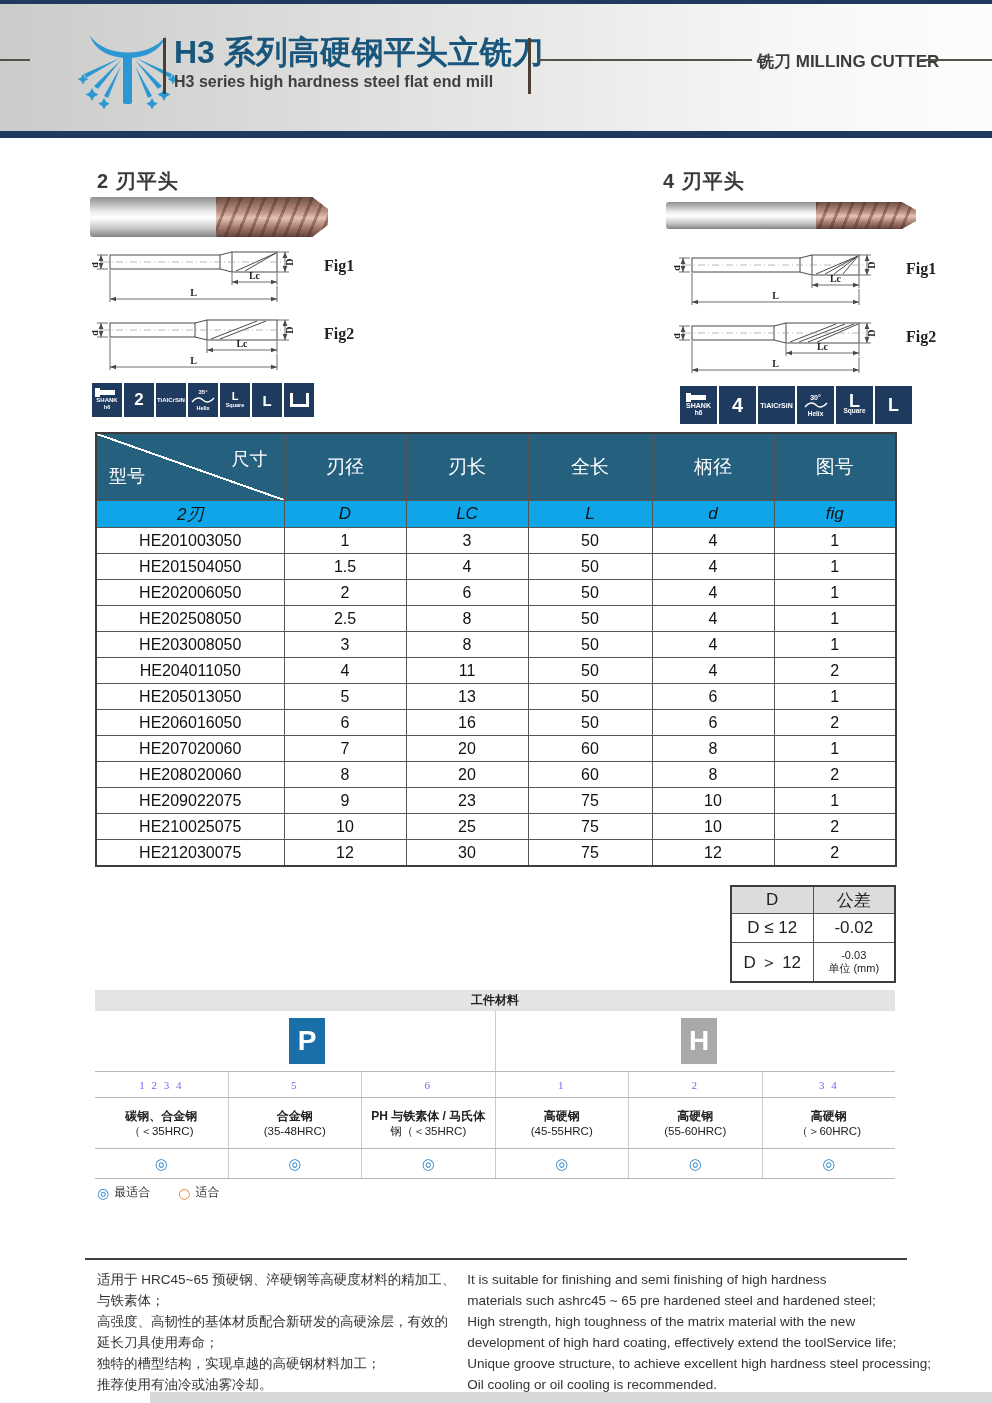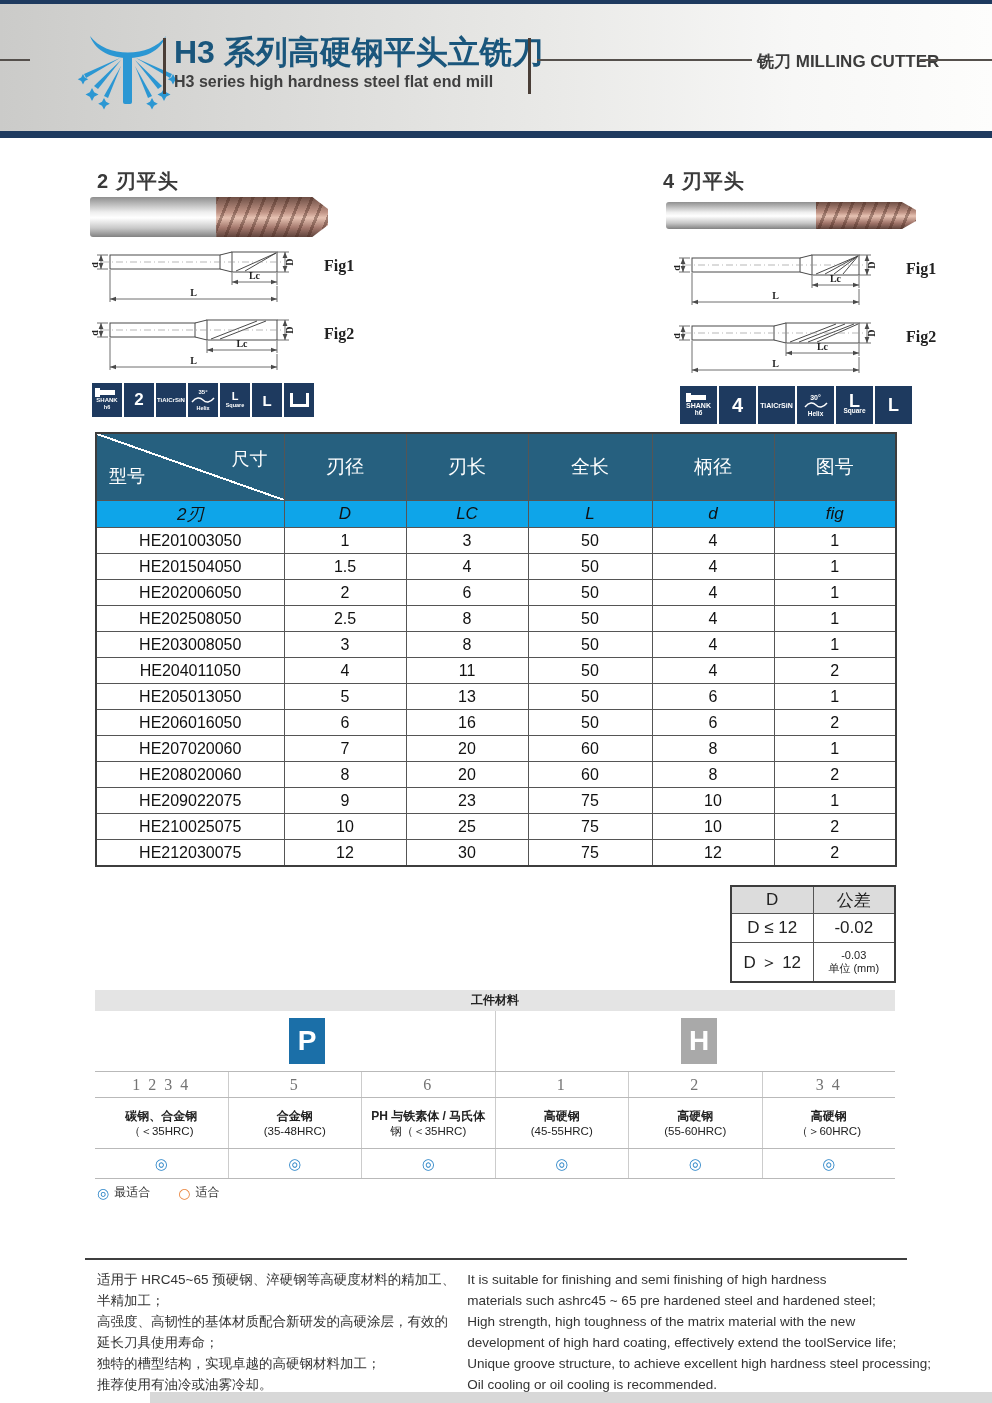--- a/index.html
+++ b/index.html
@@ -78,22 +78,22 @@
         font-size:12px;font-weight:bold;color:#222;}
   .mt-ph{position:relative;height:60px;border-bottom:1px solid #b9b9b9;}
   .mt-ph::after{content:"";position:absolute;left:50%;top:0;bottom:0;width:1px;background:#ccc;}
   .ph-badge{position:absolute;top:7px;width:36px;height:46px;display:flex;align-items:center;
         justify-content:center;color:#fff;font-weight:bold;font-size:28px;}
   .ph-badge.p{left:calc(26.5% - 18px);background:#1B6FA8;}
   .ph-badge.h{left:calc(75.5% - 18px);background:#A9A9A9;}
   .mt-row{display:flex;border-bottom:1px solid #b9b9b9;}
   .mt-cell{flex:1;display:flex;flex-direction:column;align-items:center;justify-content:center;}
   .mt-cell:not(:last-child){border-right:1px solid #ccc;}
-  .mt-numbers .mt-cell{height:25px;font-family:"Liberation Serif",serif;font-size:16px;
-        letter-spacing:2px;color:#737373;}
+  .mt-numbers .mt-cell{height:25px;font-family:"Liberation Serif",serif;font-size:11px;
+        letter-spacing:2px;color:#8b5cf6;}
   .mt-names .mt-cell{height:50px;}
   .mt-name{font-size:12px;font-weight:bold;color:#222;line-height:16px;}
   .mt-range{font-size:11.5px;color:#222;line-height:15px;}
   .mt-inds .mt-cell{height:29px;}
   .sym{font-family:"DejaVu Sans",sans-serif;font-weight:bold;}
   .sym.blue{color:#2E86C8;} .sym.orange{color:#E8823A;}
   .mt-inds .sym{font-size:15px;}
   .legend{position:absolute;left:97px;top:1184px;display:flex;gap:28px;align-items:center;}
   .legend-item{display:flex;align-items:center;gap:5px;font-size:12px;color:#333;}
   .legend .sym{font-size:14px;}
@@ -618,21 +618,21 @@
       </div>
       <div class="legend-item">
         <span class="sym orange">○</span>
                  <span>适合</span>
       </div>
     </div>
 
   <div class="notes">
     <div class="notes-cn" id="notes-cn">
         <div class="note-line">适用于 HRC45~65 预硬钢、淬硬钢等高硬度材料的精加工、</div>
-        <div class="note-line">半精加工；</div>
+        <div class="note-line">与铁素体；</div>
         <div class="note-line">高强度、高韧性的基体材质配合新研发的高硬涂层，有效的</div>
         <div class="note-line">延长刀具使用寿命；</div>
         <div class="note-line">独特的槽型结构，实现卓越的高硬钢材料加工；</div>
         <div class="note-line">推荐使用有油冷或油雾冷却。</div>
       </div>
     <div class="notes-en" id="notes-en">
         <div class="note-line">It is suitable for finishing and semi finishing of high hardness</div>
         <div class="note-line"> materials such ashrc45 ~ 65 pre hardened steel and hardened steel;</div>
         <div class="note-line">High strength, high toughness of the matrix material with the new</div>
         <div class="note-line">development of high hard coating, effectively extend the toolService life;</div>

